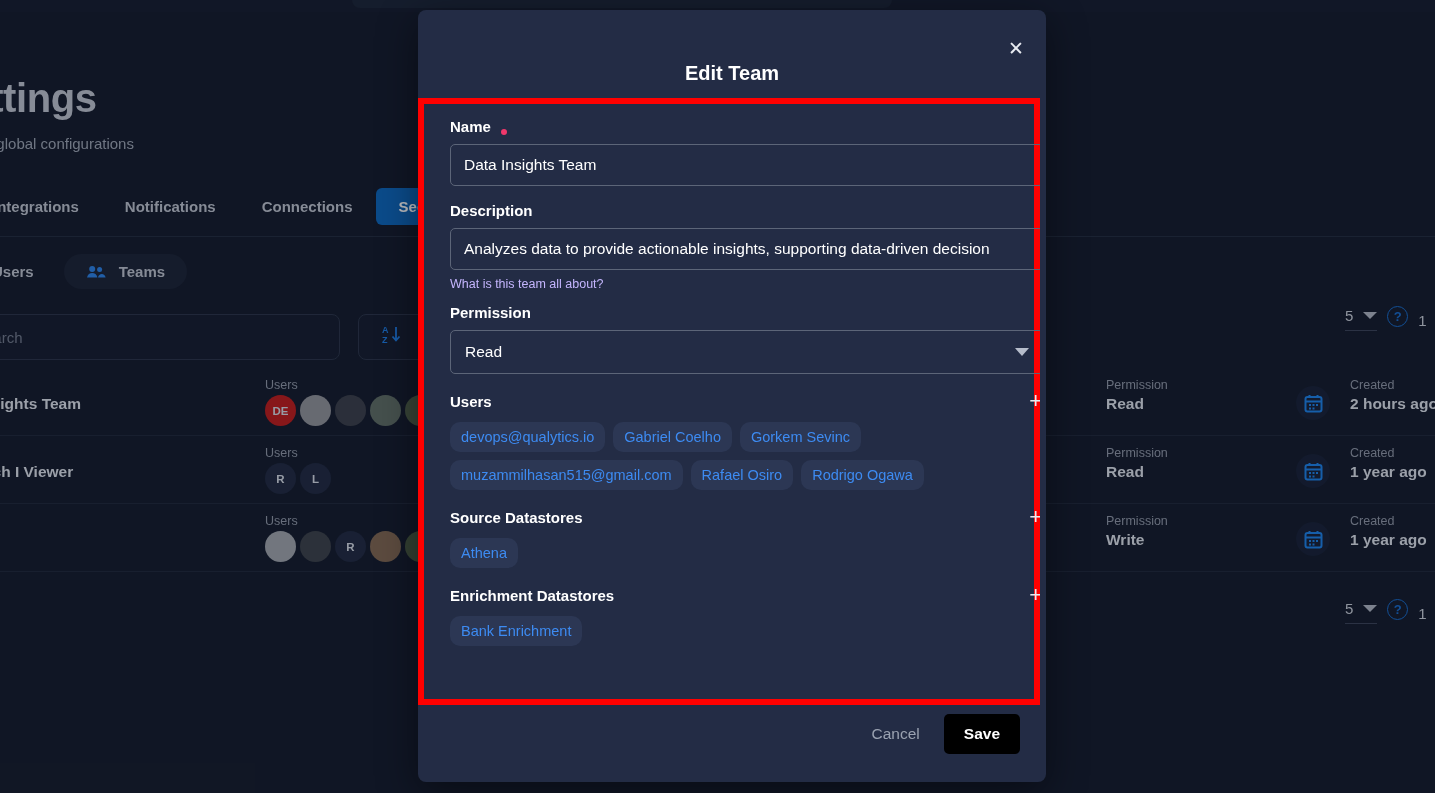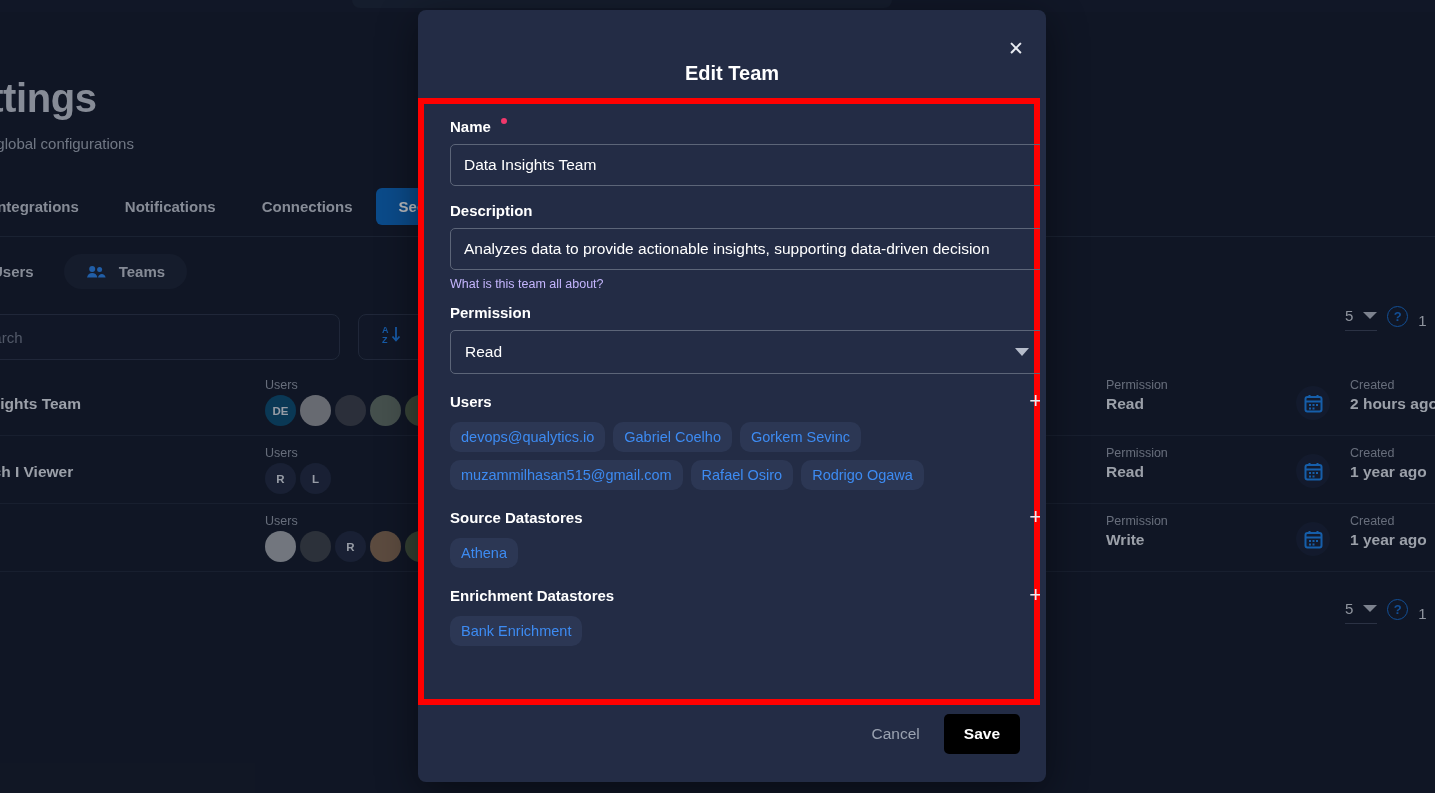--- a/index.html
+++ b/index.html
@@ -76,21 +76,21 @@
   .modal-title { position: absolute; left: 0; top: 52px; width: 628px; text-align: center;
                  font-size: 20px; font-weight: 700; color: #ffffff; }
   .modal-close { position: absolute; right: 18px; top: 26px; width: 24px; height: 24px;
                  display: flex; align-items: center; justify-content: center; color: #e9ecf2; font-size: 19px; }
 
   .redbox { position: absolute; left: 0px; top: 88px; width: 622px; height: 607px;
             border: 6px solid #ff0000; }
 
   .form { position: absolute; left: 16px; top: 96px; width: 606px; height: 591px;
           padding: 12px 16px 0 16px; overflow: hidden; }
-  .flabel { font-size: 15px; font-weight: 700; color: #ffffff; display: flex; align-items: flex-start; gap: 10px; }
+  .flabel { font-size: 15px; font-weight: 700; color: #ffffff; display: flex; align-items: flex-end; gap: 10px; }
   .req { width: 6px; height: 6px; border-radius: 50%; background: #f0386b; display:inline-block; }
   .finput { margin-top: 9px; width: 594px; height: 42px; border: 1px solid #5c6578; border-radius: 5px;
             background: transparent; display: flex; align-items: center; padding: 0 13px;
             font-size: 15.5px; color: #ffffff; white-space: nowrap; overflow: hidden; }
   .fhelp { margin-top: 7px; font-size: 12.5px; color: #c4b5fd; }
   .fselect { margin-top: 9px; width: 594px; height: 44px; border: 1px solid #5c6578; border-radius: 5px;
              background: transparent; display: flex; align-items: center; justify-content: space-between;
              padding: 0 14px; font-size: 15.5px; color: #ffffff; }
   .fselect .caret { width:0;height:0;border-left:7px solid transparent;border-right:7px solid transparent;
                     border-top:8px solid #b6bdcb; }
@@ -173,21 +173,21 @@
 
   <div class="rows">
     <div class="row">
       <div class="cell c-name">
         <div class="lbl">Name</div>
         <div class="val">Data Insights Team</div>
       </div>
       <div class="cell c-users">
         <div class="lbl">Users</div>
         <div class="avstack">
-          <div class="av" style="background:#0c4a6e">DE</div>
+          <div class="av" style="background:#b91c1c">DE</div>
           <div class="av" style="background:#8d8f95"></div>
           <div class="av" style="background:#3a3e48"></div>
           <div class="av" style="background:#5d6b63"></div>
           <div class="av" style="background:#4a5a45"></div>
         </div>
       </div>
       <div class="cell c-perm">
         <div class="lbl">Permission</div>
         <div class="val">Read</div>
       </div>

